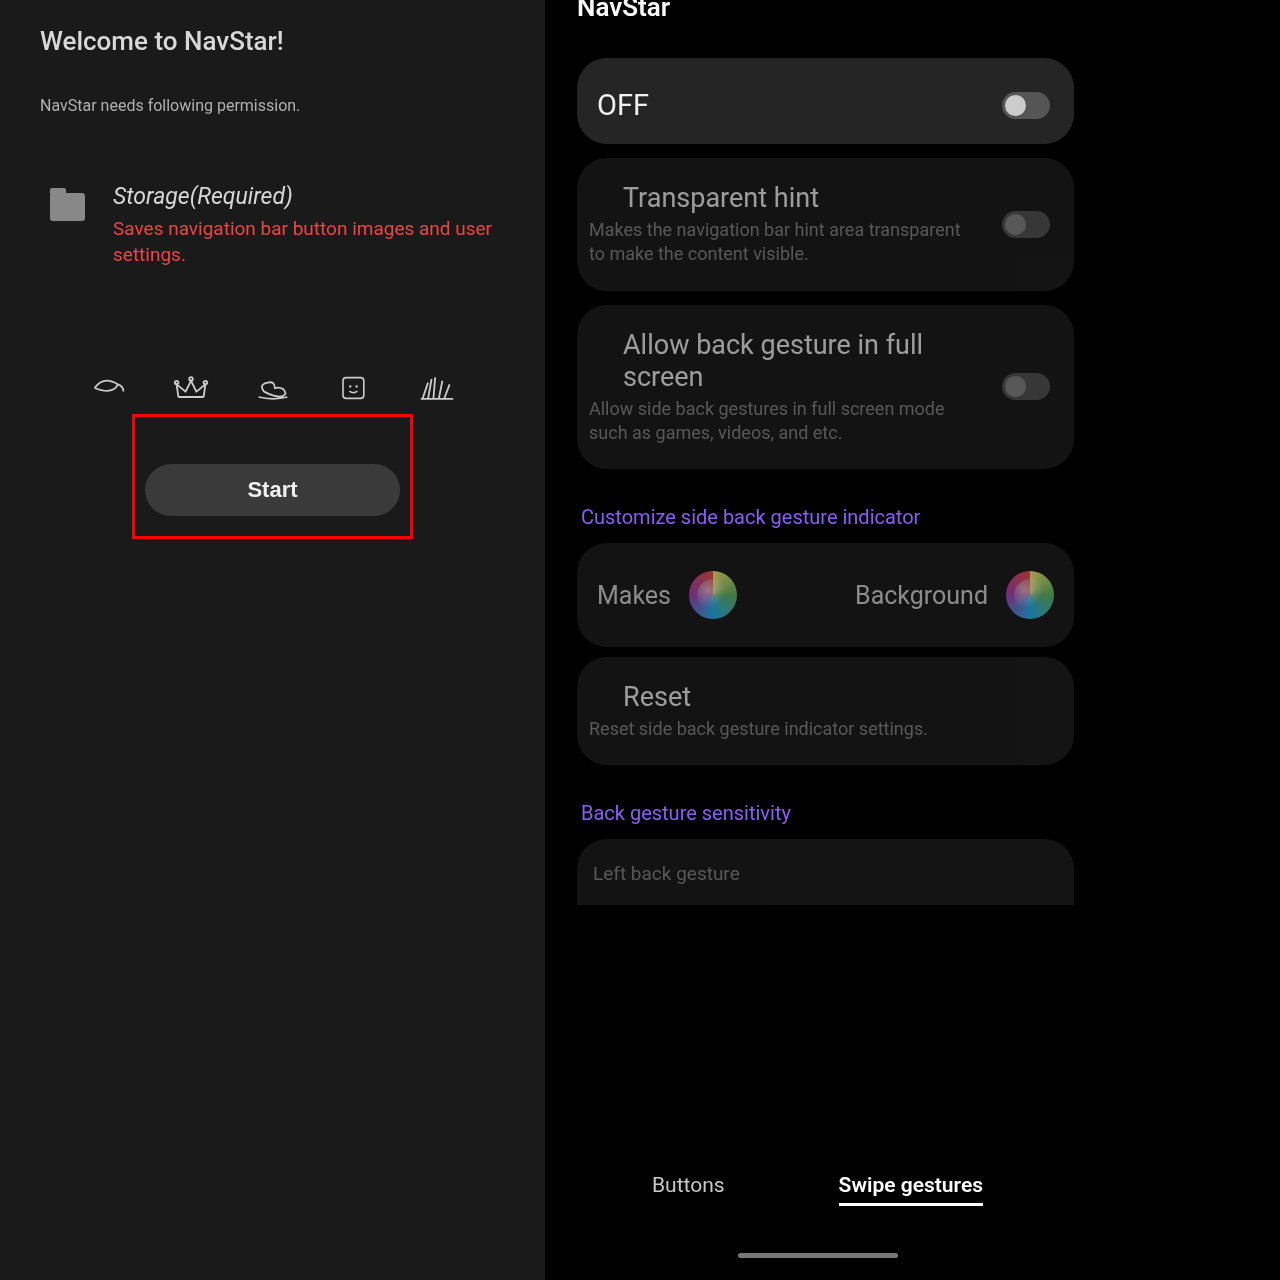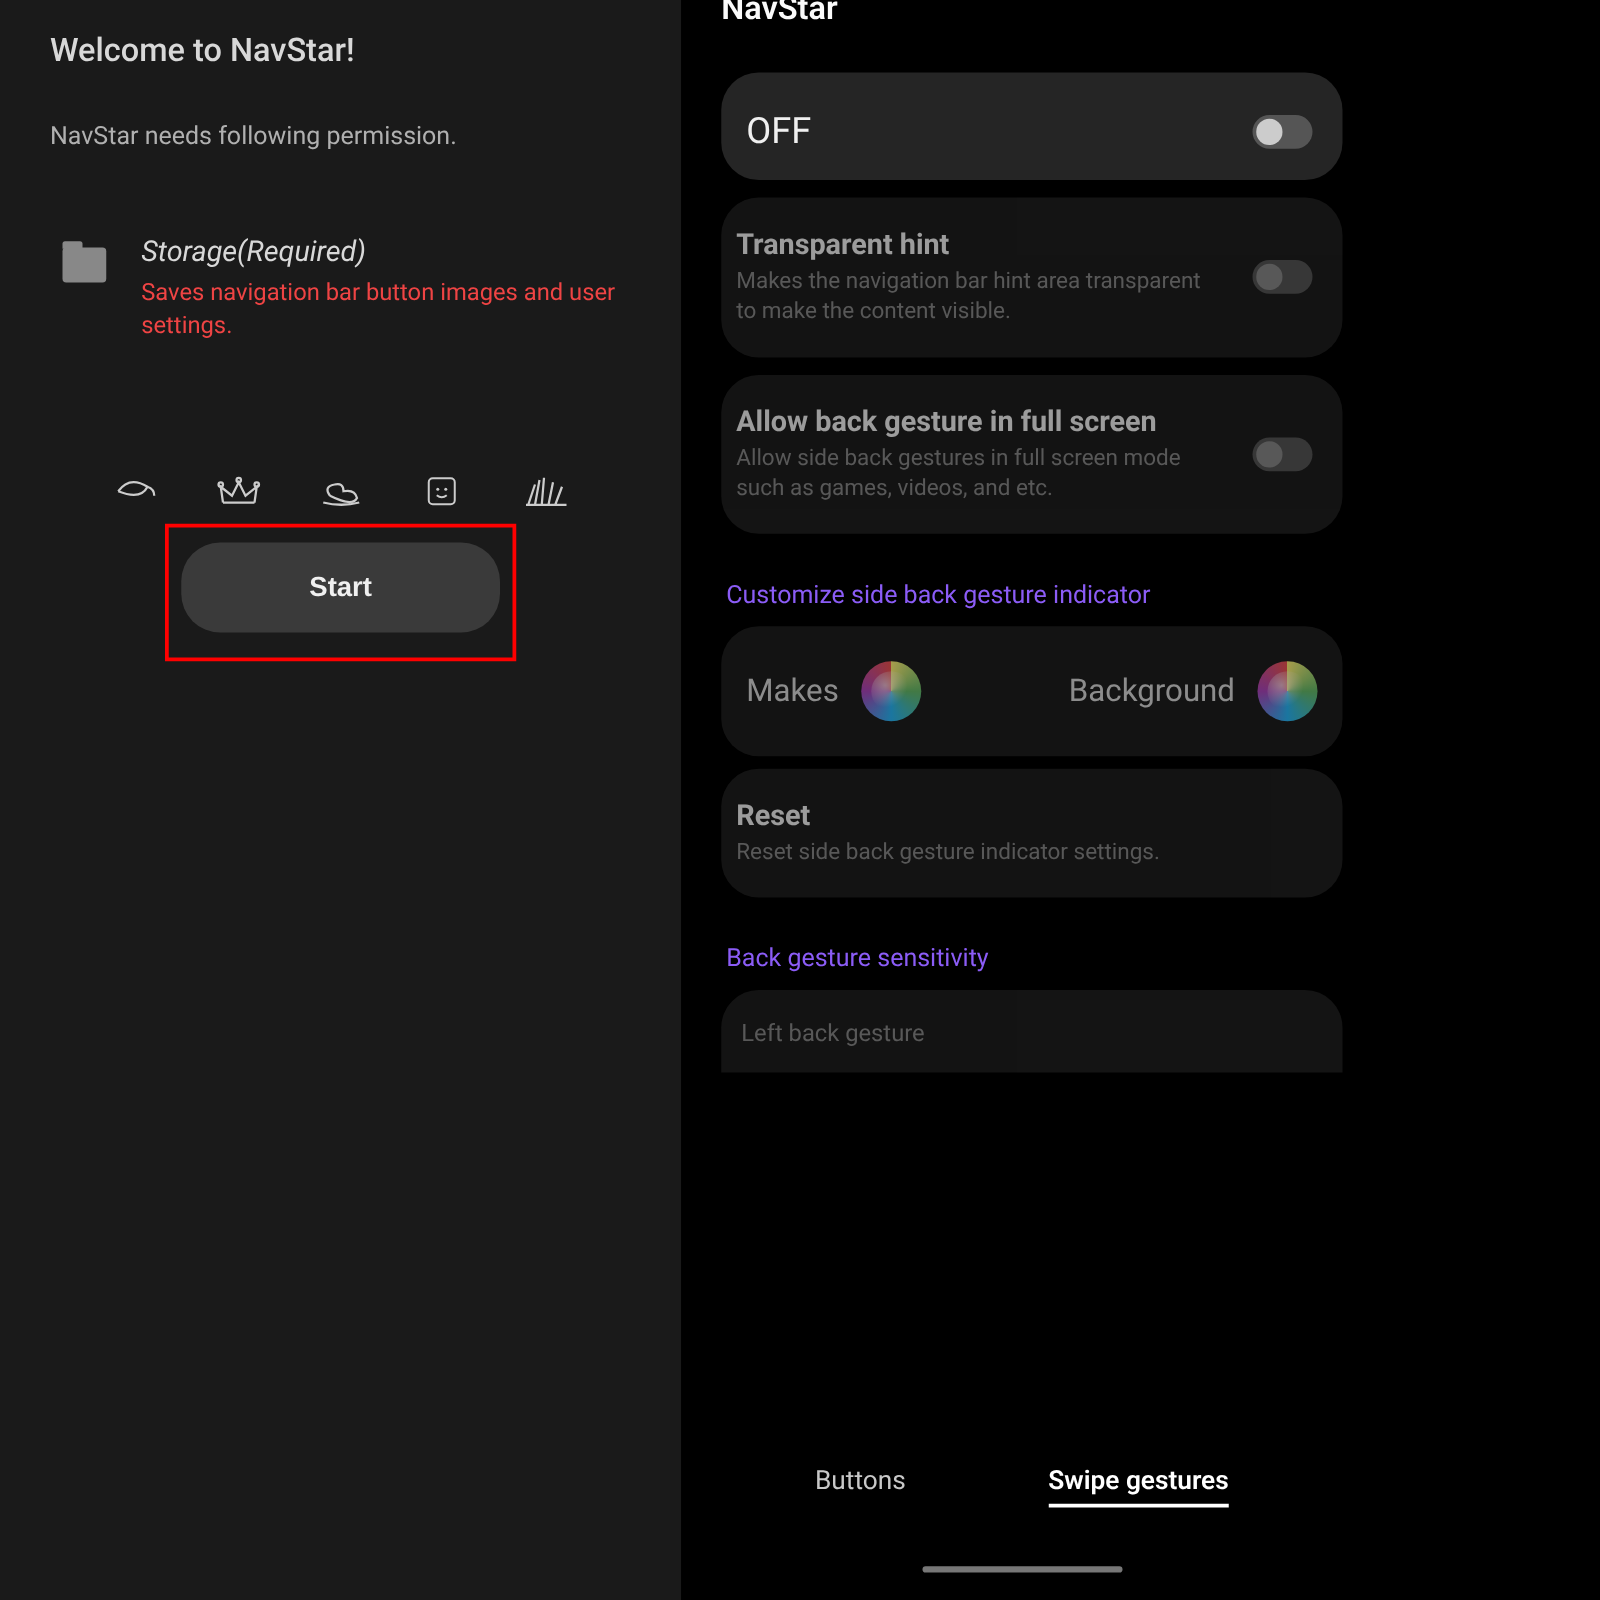--- a/index.html
+++ b/index.html
@@ -28,21 +28,21 @@
       width: 0px;
     }
     .welcome-title {
       margin-top: 6px;
       font-size: 26px;
       font-weight: 500;
       color: #d8d8d8;
     }
     .welcome-sub {
       margin-top: 40px;
-      font-size: 20px;
+      font-size: 16px;
       color: #b0b0b0;
     }
     .perm-row {
       display: flex;
       align-items: flex-start;
       margin-top: 68px;
       gap: 28px;
     }
     .folder-icon {
       width: 35px;
@@ -96,28 +96,29 @@
       display: flex;
       justify-content: center;
     }
     .start-highlight {
       border: 3px solid #ff0000;
       padding: 12px 10px 20px 10px;
       display: inline-block;
     }
     .start-btn {
       width: 255px;
-      height: 72px;
+      height: 52px;
       border-radius: 31px;
       background: #3a3a3a;
       color: #f0f0f0;
       font-size: 22px;
       font-weight: 600;
       border: none;
       cursor: pointer;
+      margin-top: 35px;
     }
     
     .right-inner { padding: 0 16px 0 32px; }
     .right-title {
       font-size: 26px;
       font-weight: 600;
       color: #fafafa;
       margin-top: -8px;
     }
     .card {
@@ -129,23 +130,24 @@
       align-items: center;
       position: relative;
     }
     .card-dim {
       opacity: 0.65;
       background: #1e1e1e;
     }
     .card.first { margin-top: 36px; padding: 30px 24px 22px 14px;}
     .card-body { flex: 1; padding: 0 0 0 0; }
     .card-title {
-      font-size: 23px;
+      font-size: 27px;
       color: #f0f0f0;
-      font-weight: 700;
+      font-weight: 400;
+      margin-left: 34px;
     }
     .card-title.big {
       font-size: 29px;
       font-weight: 400;
     }
     .card-desc {
       font-size: 18px;
       color: #878787;
       margin-top: 4px;
       line-height: 1.35;

